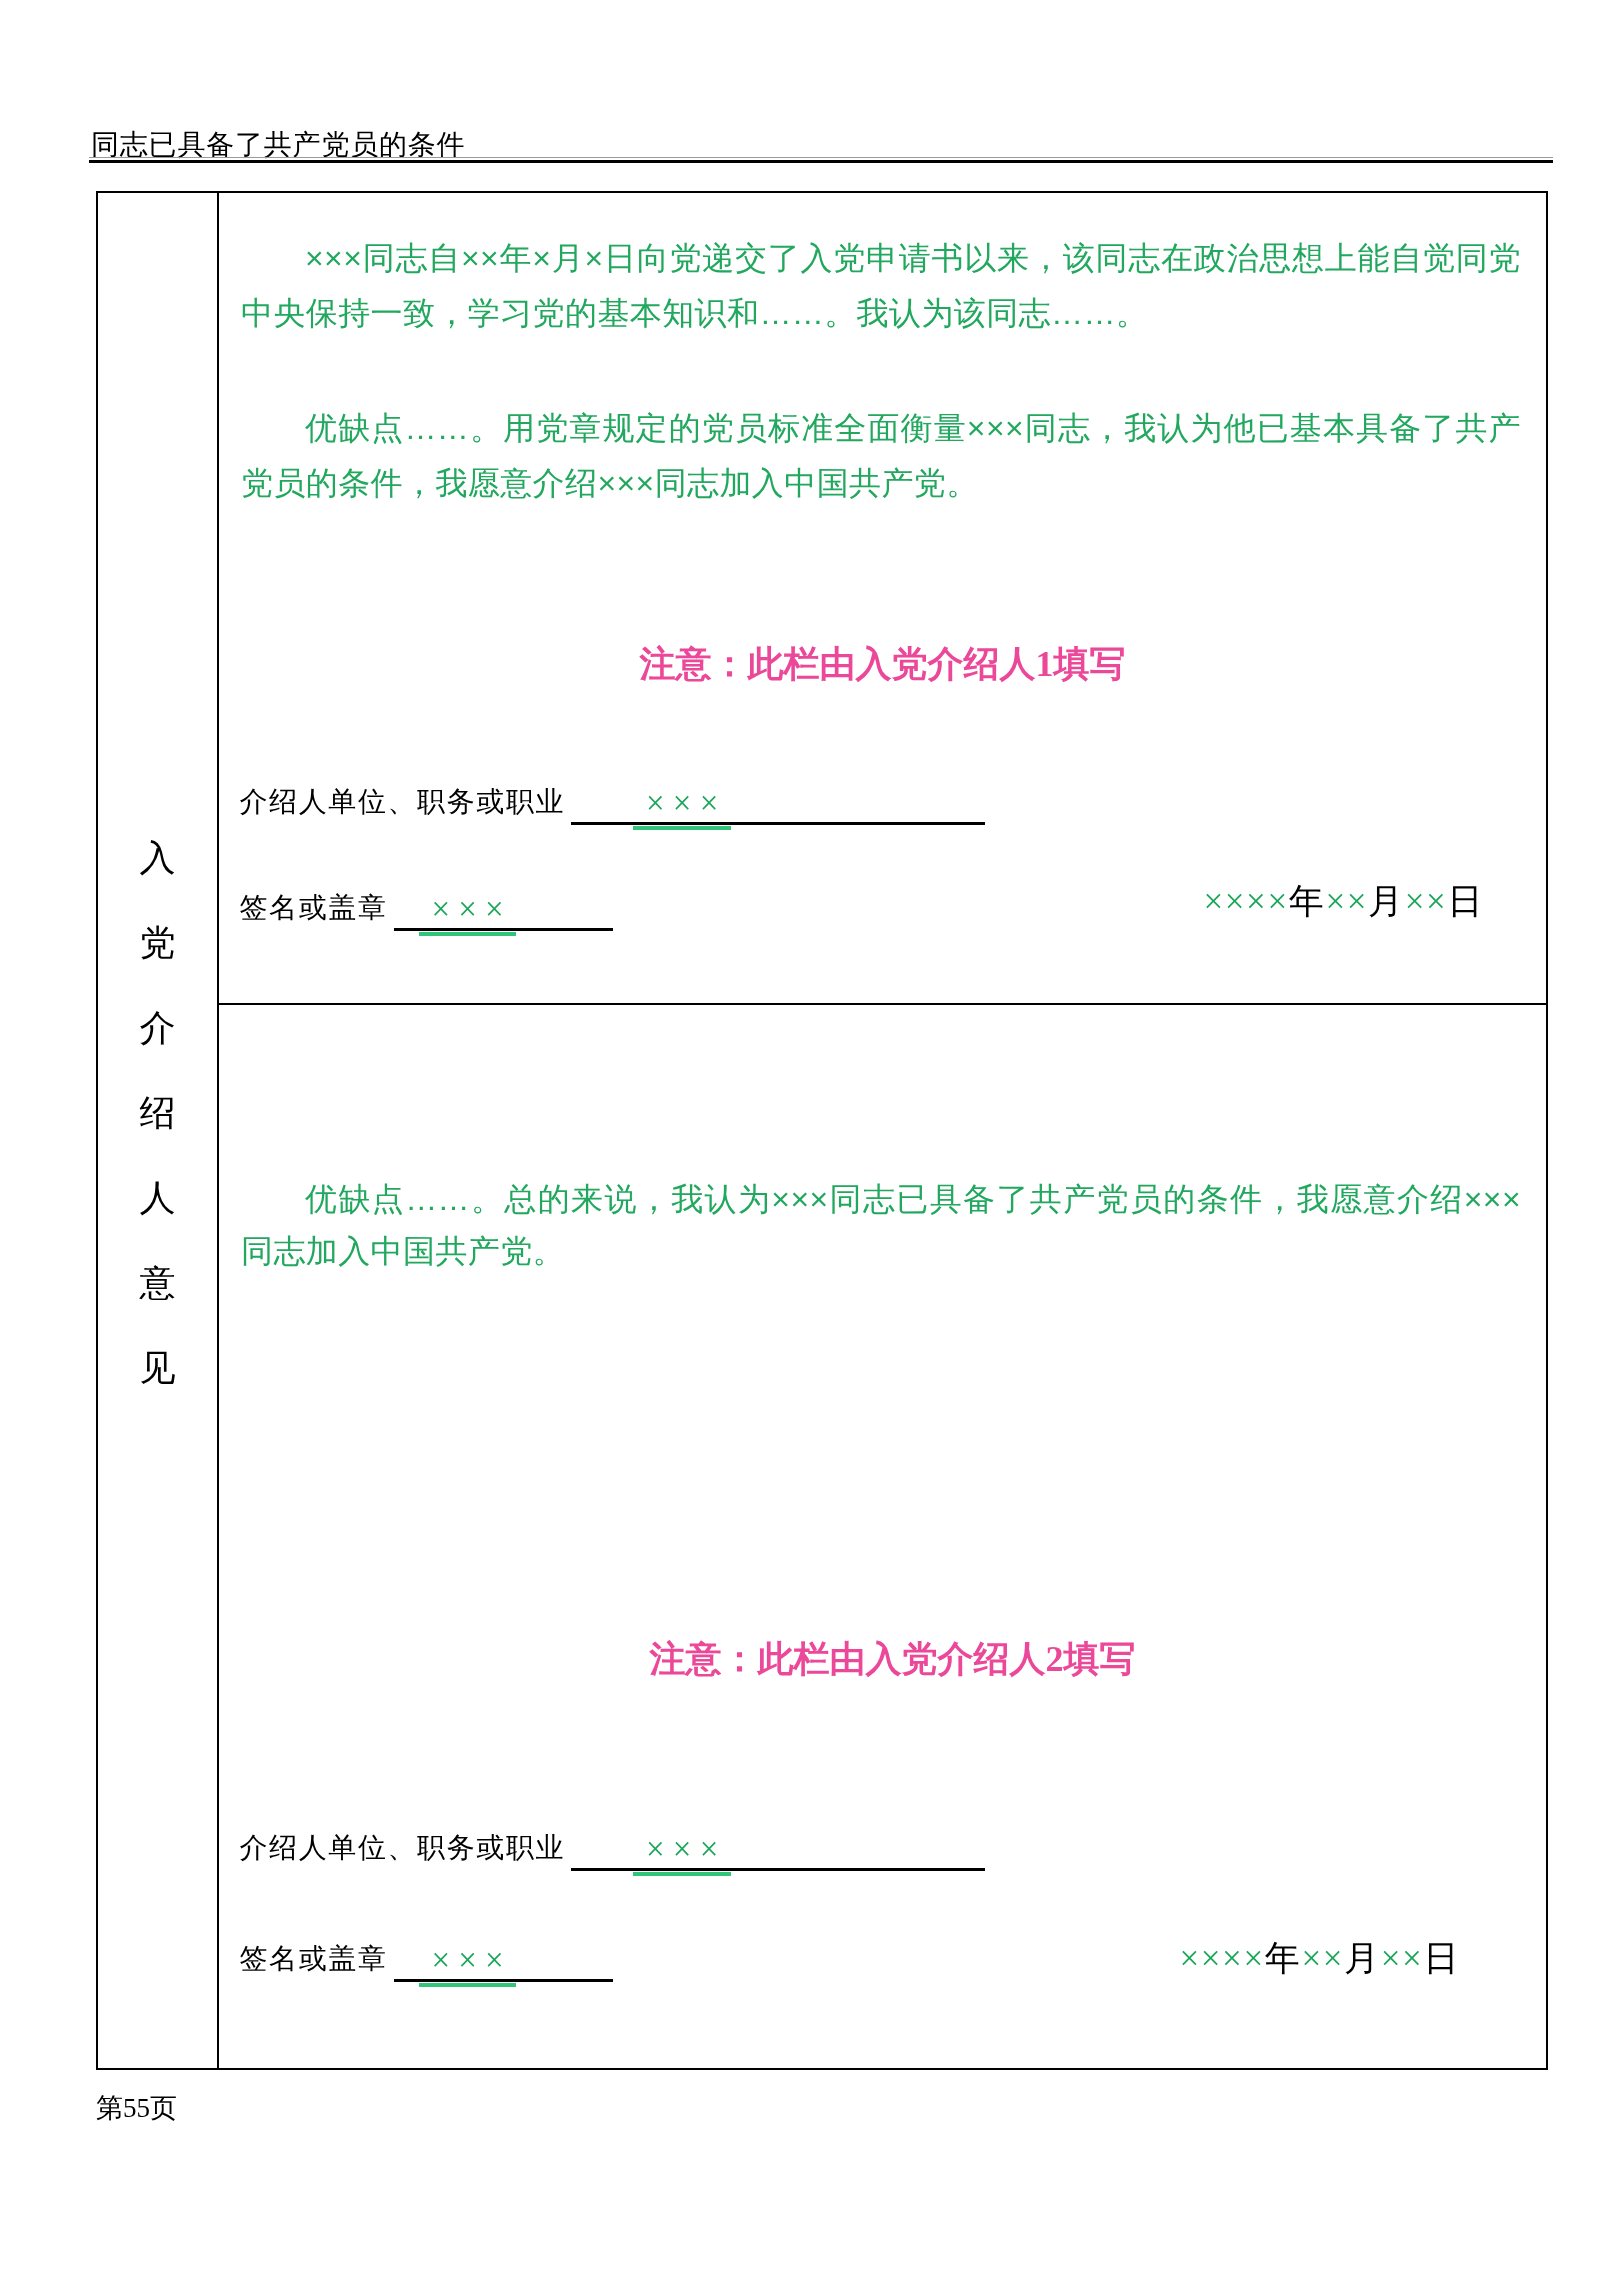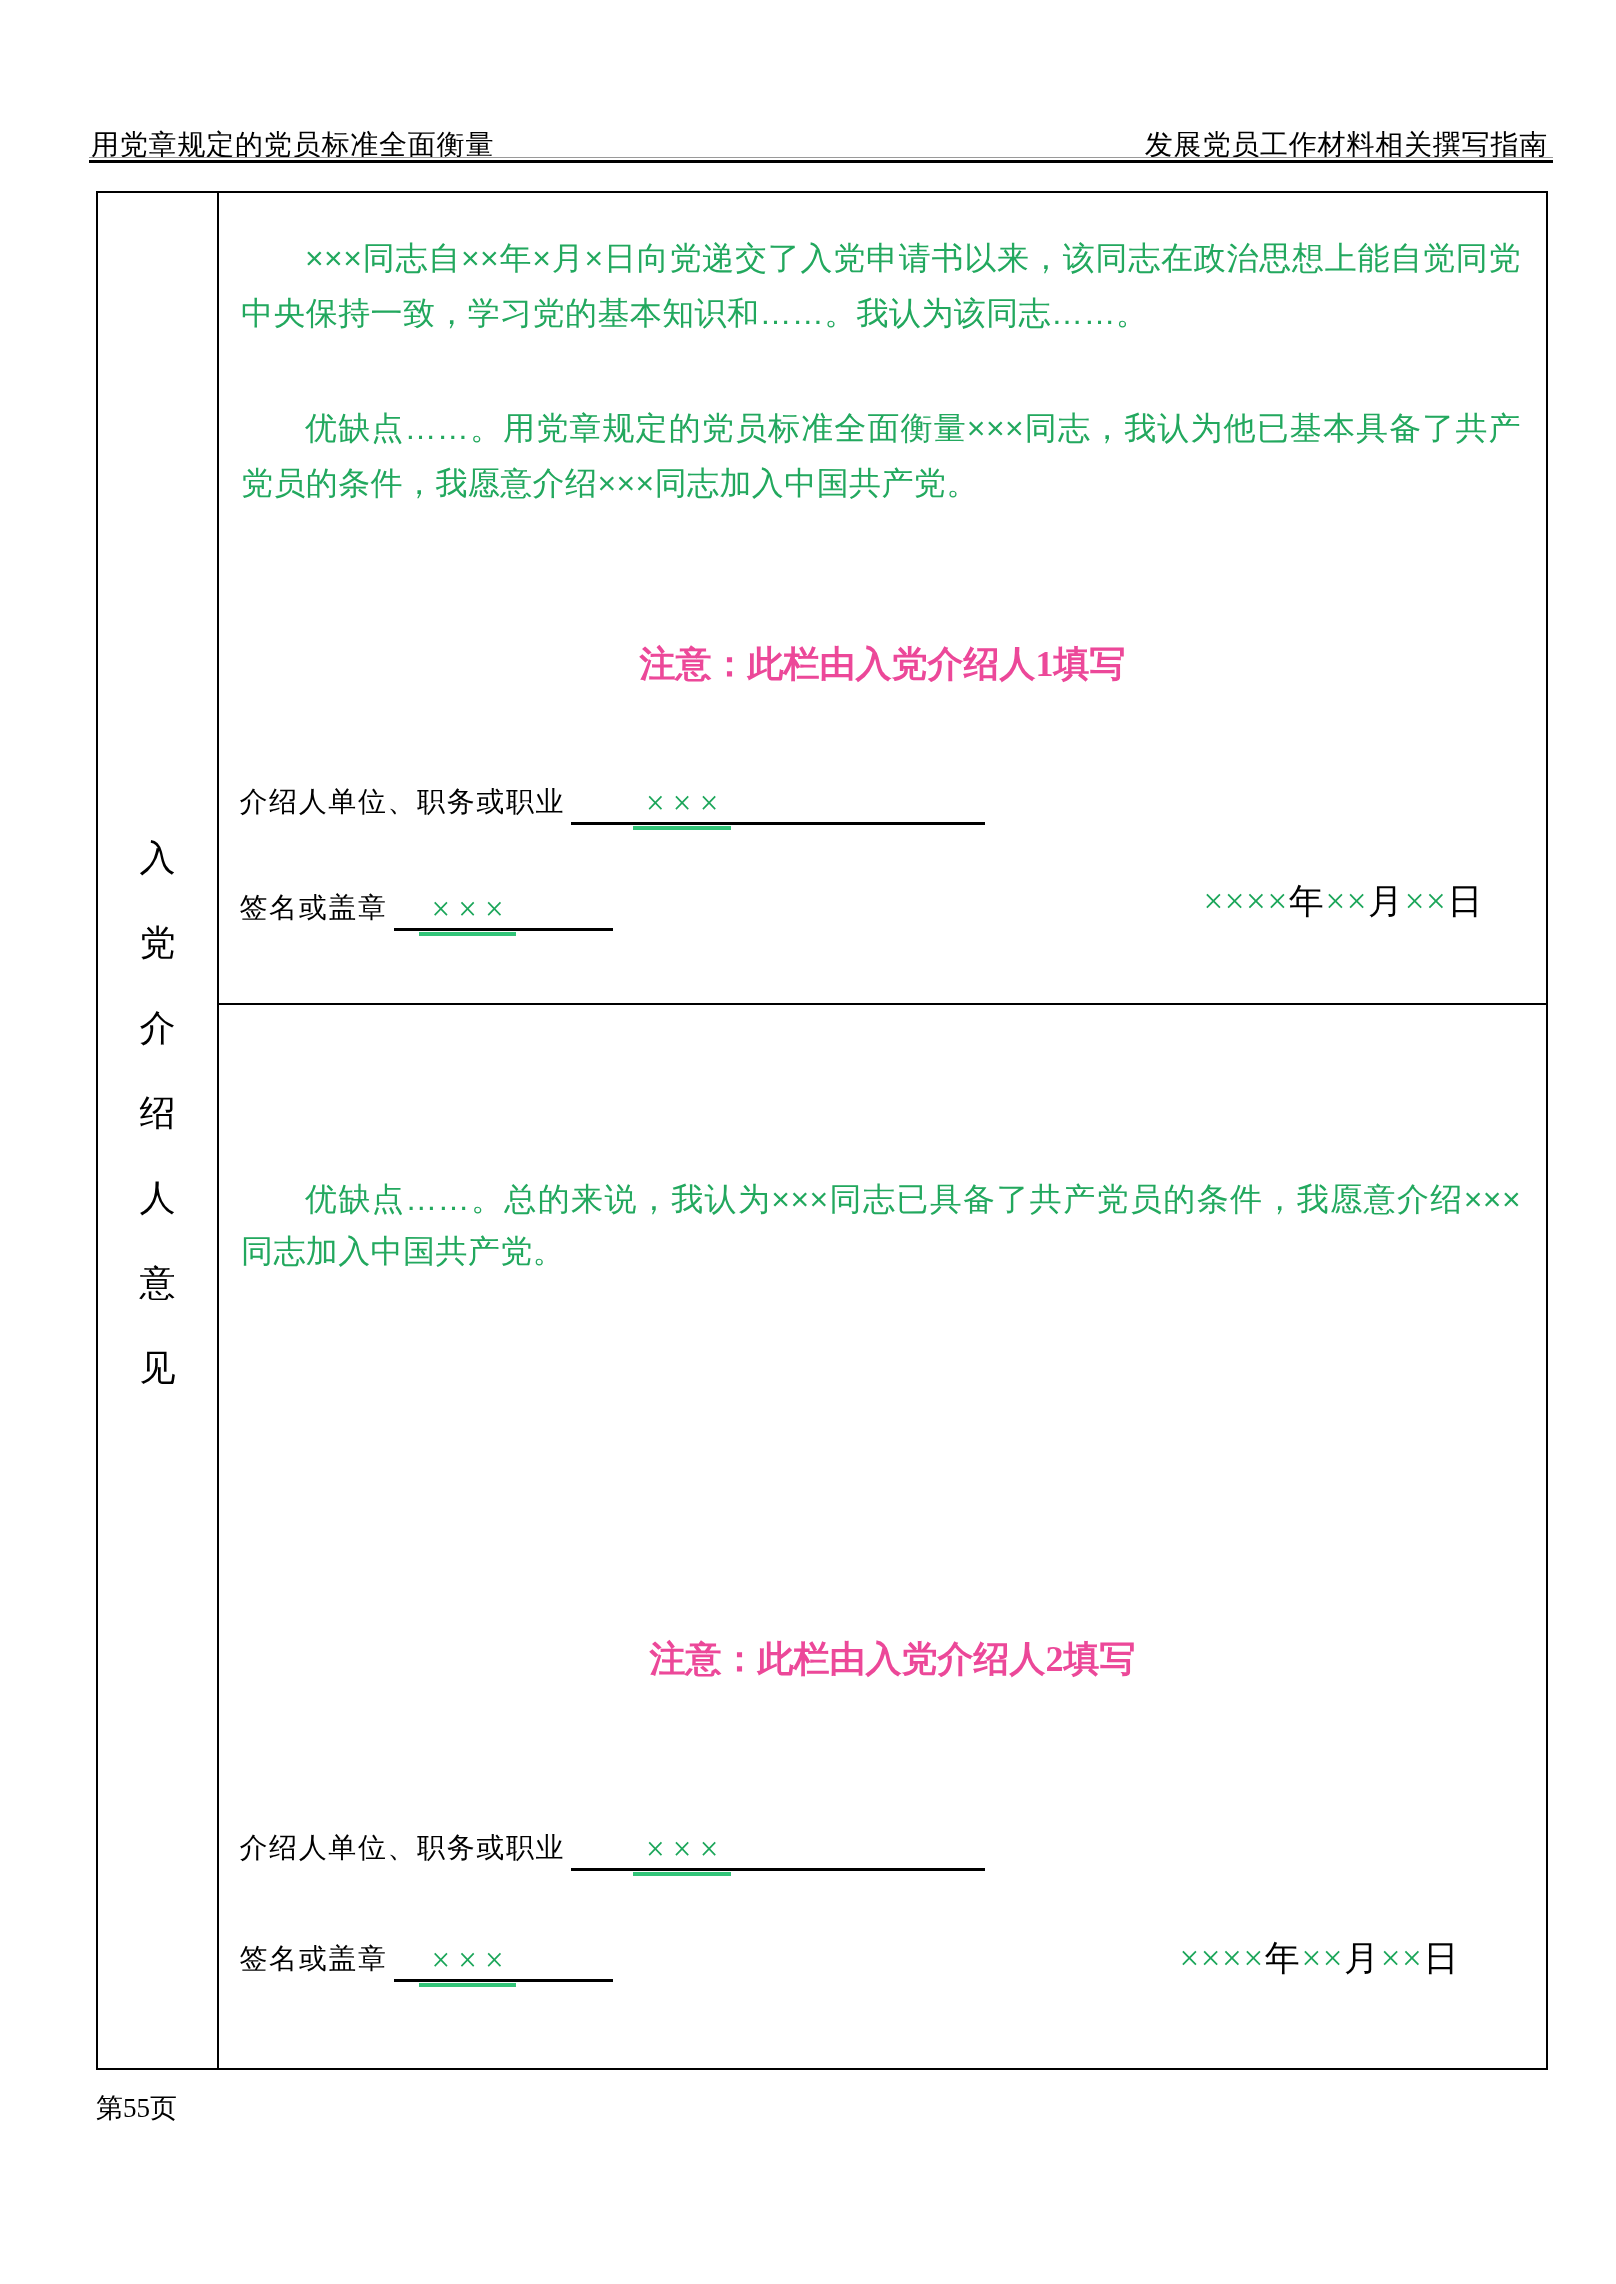--- a/index.html
+++ b/index.html
@@ -71,22 +71,21 @@
 
   
   .footer{position:absolute;top:2090px;left:96px;width:1452px;
           font-size:27px;}
 </style>
 </head>
 <body>
 
 <div class="page">
 
-  <div class="hdr-left">用党章规定的党员标准全面衡量</div>
-  <div class="hdr-right">发展党员工作材料相关撰写指南</div>
+  <div class="hdr-left">同志已具备了共产党员的条件</div>
   <div class="hdr-rule"></div>
 
   <div class="tbl">
 
     <div class="labelcol">
       <span class="vchar">入</span>
       <span class="vchar">党</span>
       <span class="vchar">介</span>
       <span class="vchar">绍</span>
       <span class="vchar">人</span>

